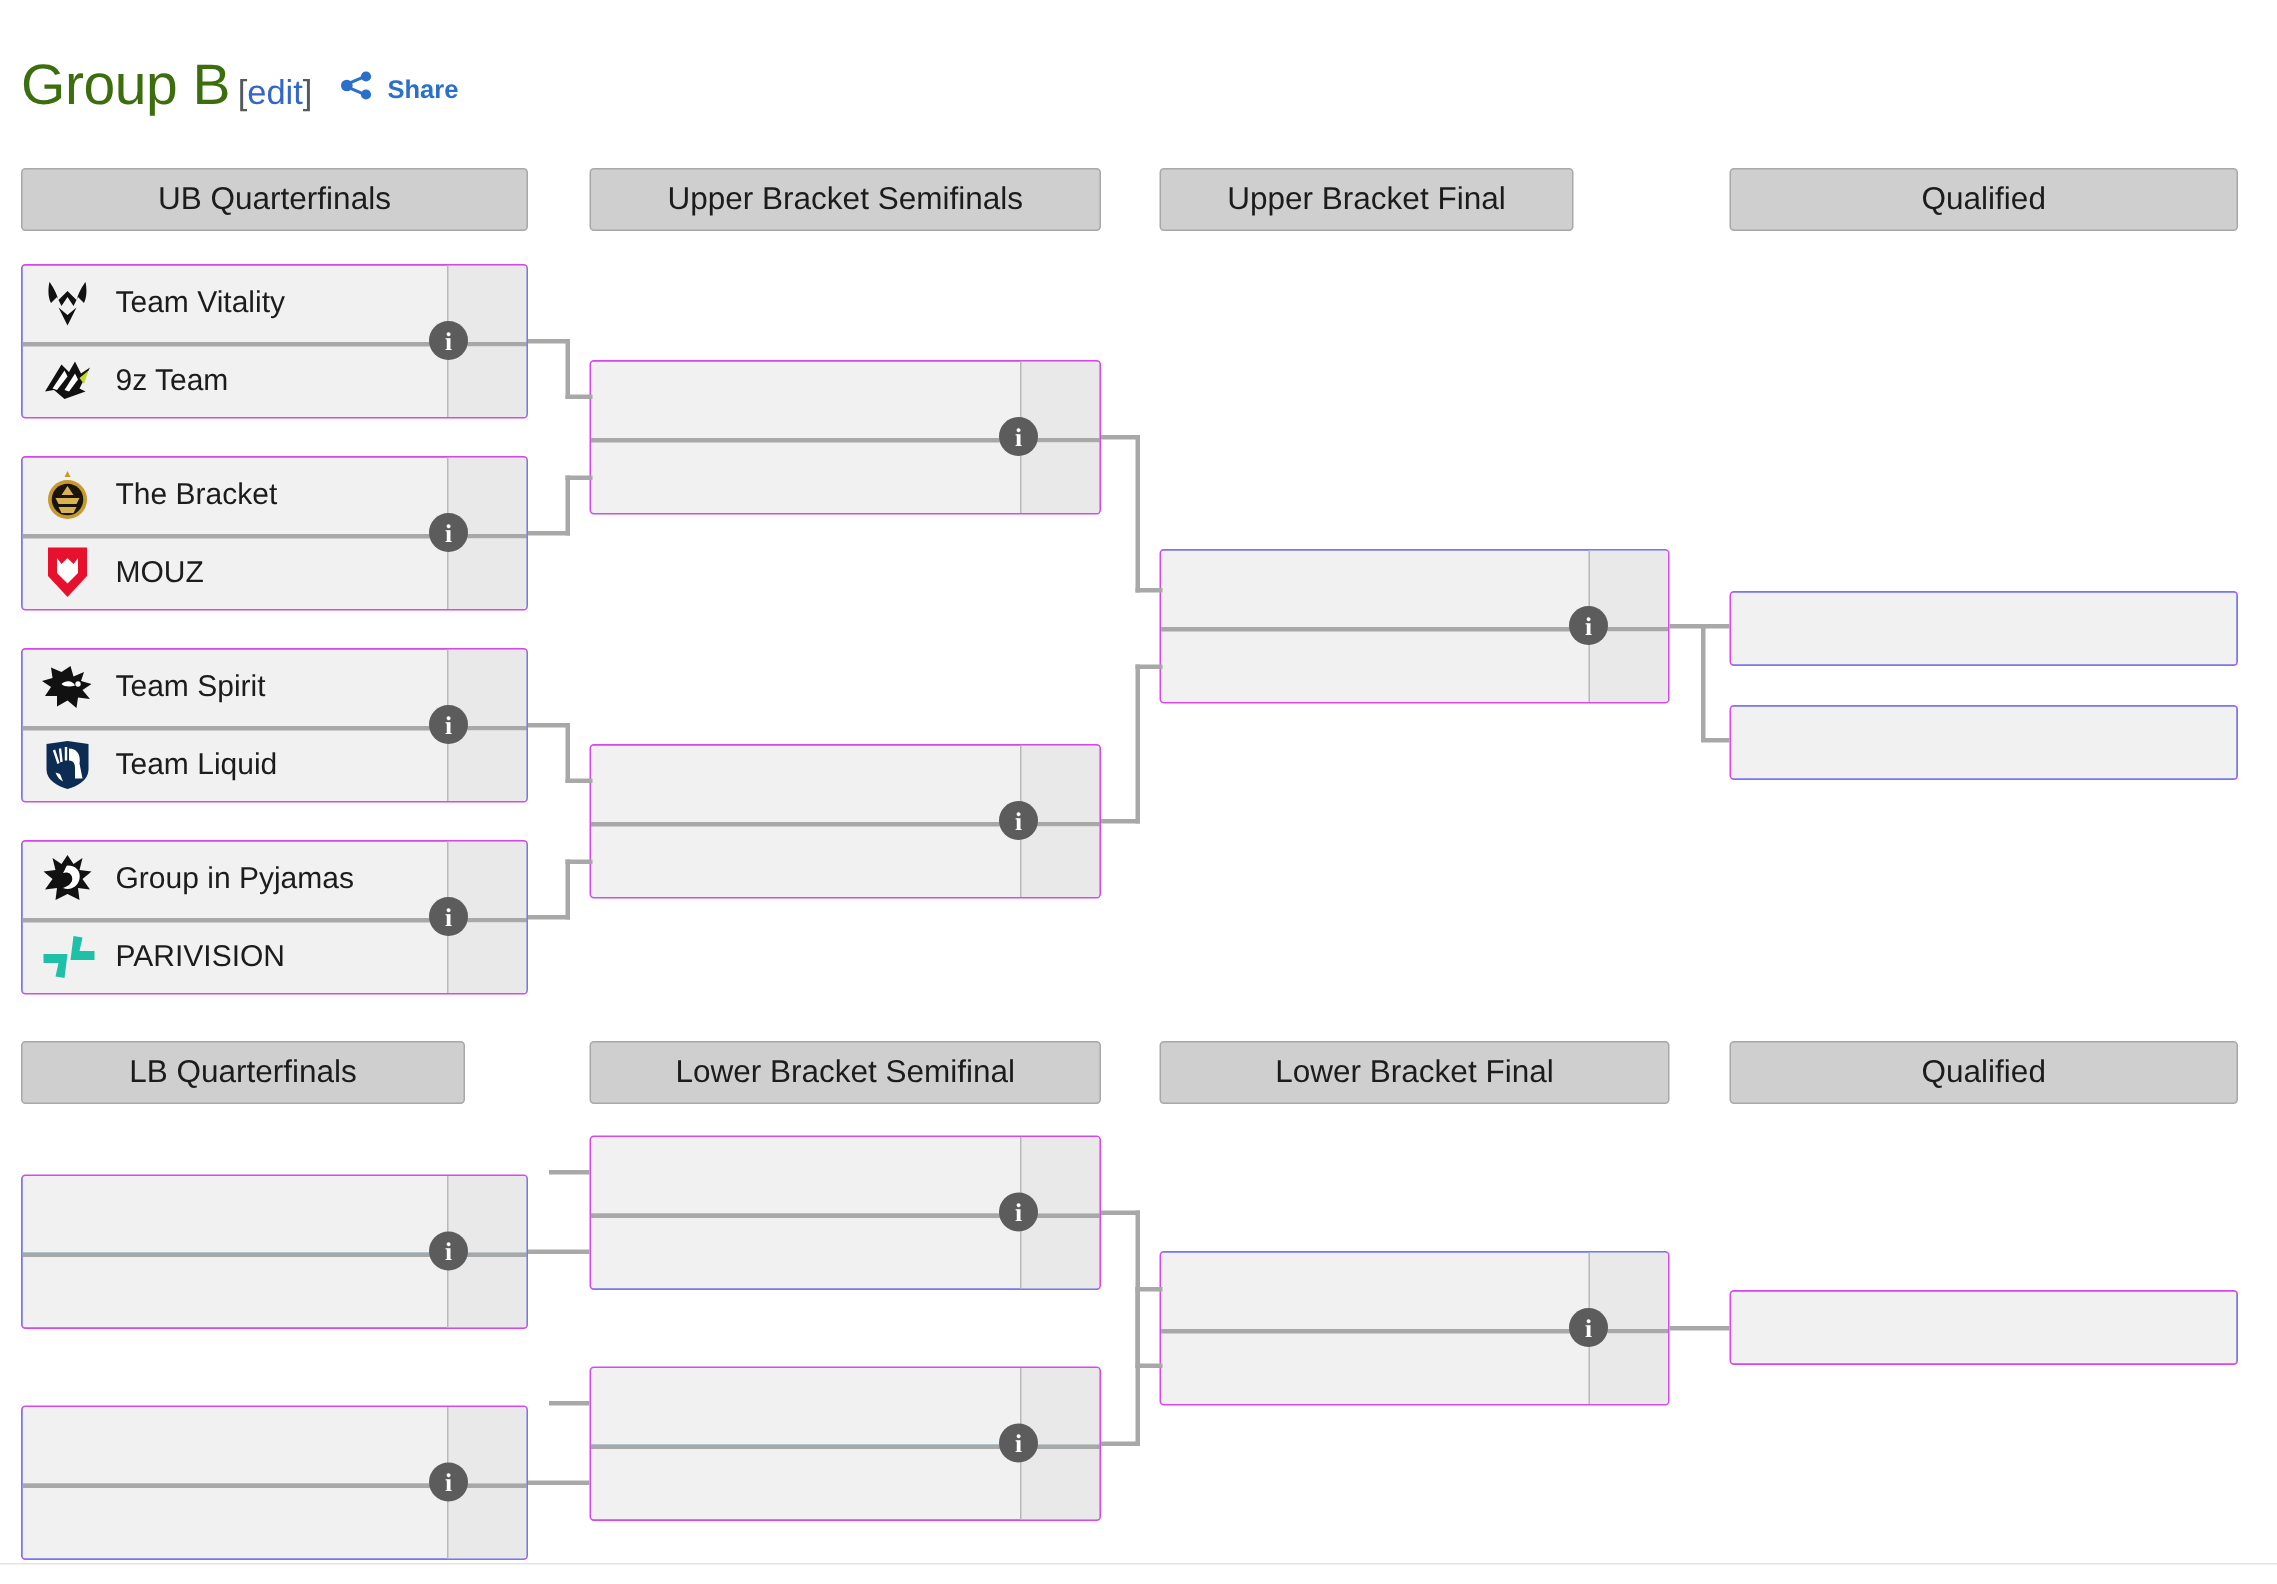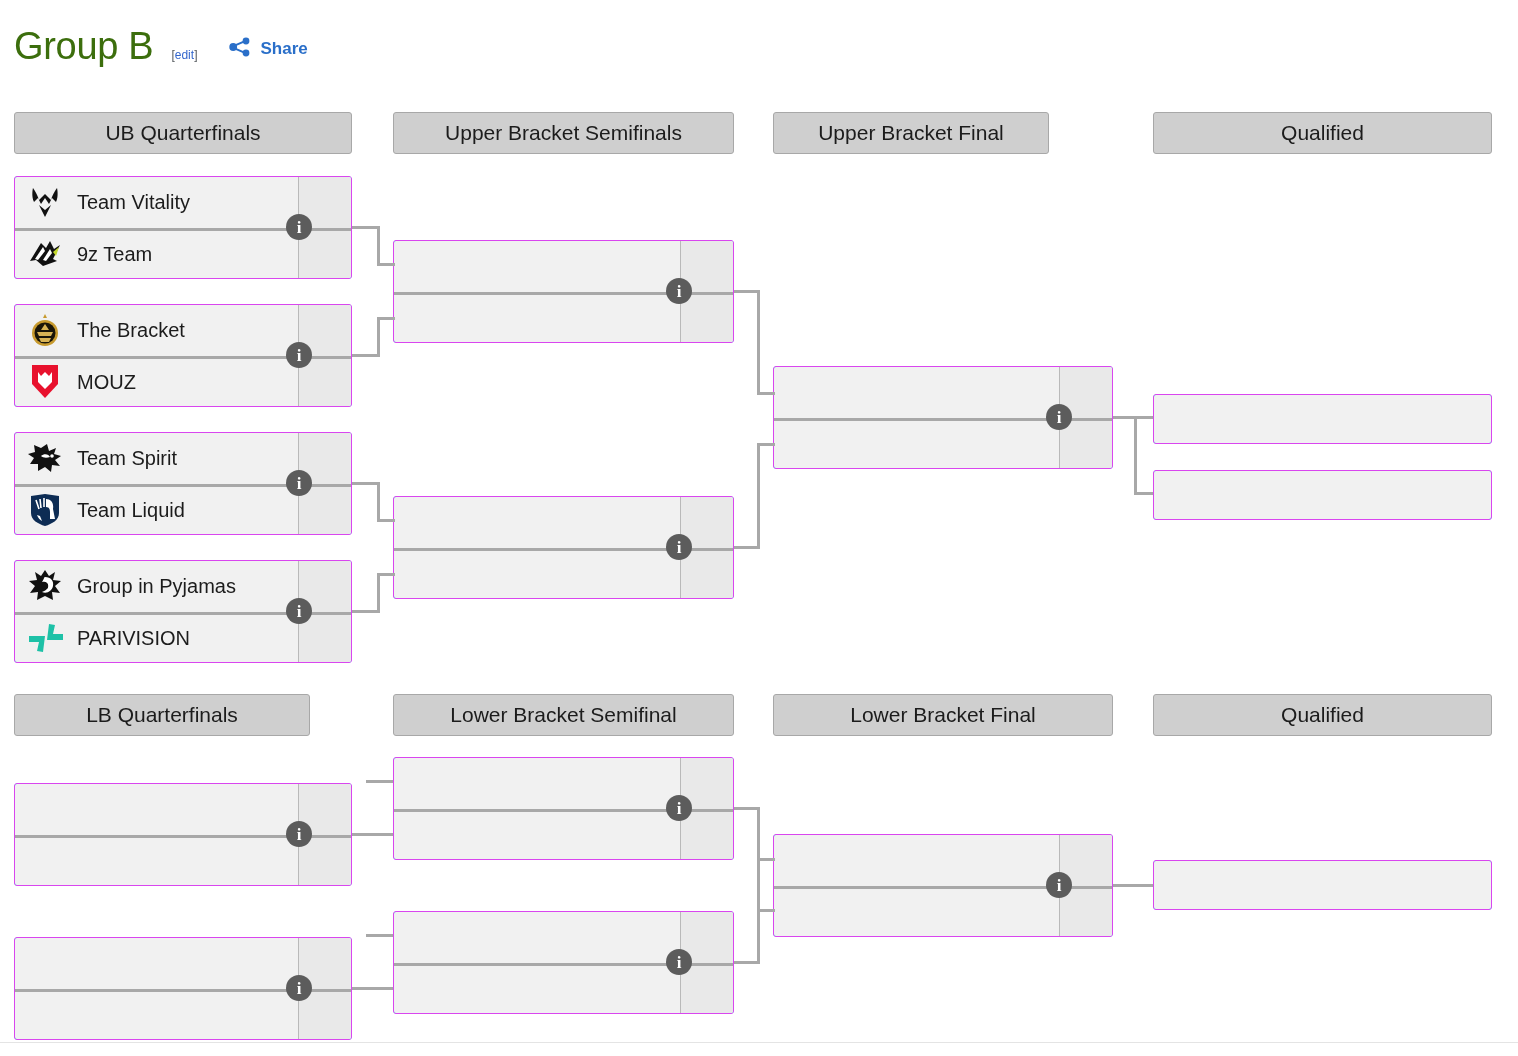--- a/index.html
+++ b/index.html
@@ -16,31 +16,31 @@
     overflow: hidden;
   }
 
   
   #page-header {
     position: absolute;
     left: 14px;
     top: 14px;
     display: flex;
     align-items: baseline;
-    gap: 18px;
+    gap: 5px;
     white-space: nowrap;
   }
   #page-title {
     font-size: 38px;
     color: #3c6e0d;
     font-weight: 400;
     letter-spacing: -0.3px;
   }
   .edit-link {
-    font-size: 12px;
+    font-size: 23px;
     color: #54595d;
     margin-top: 34px;
   }
   .edit-link .edit-word { color: #3366cc; }
   #share-wrap {
     display: flex;
     align-items: center;
     gap: 9px;
     margin-left: 14px;
     position: relative;

